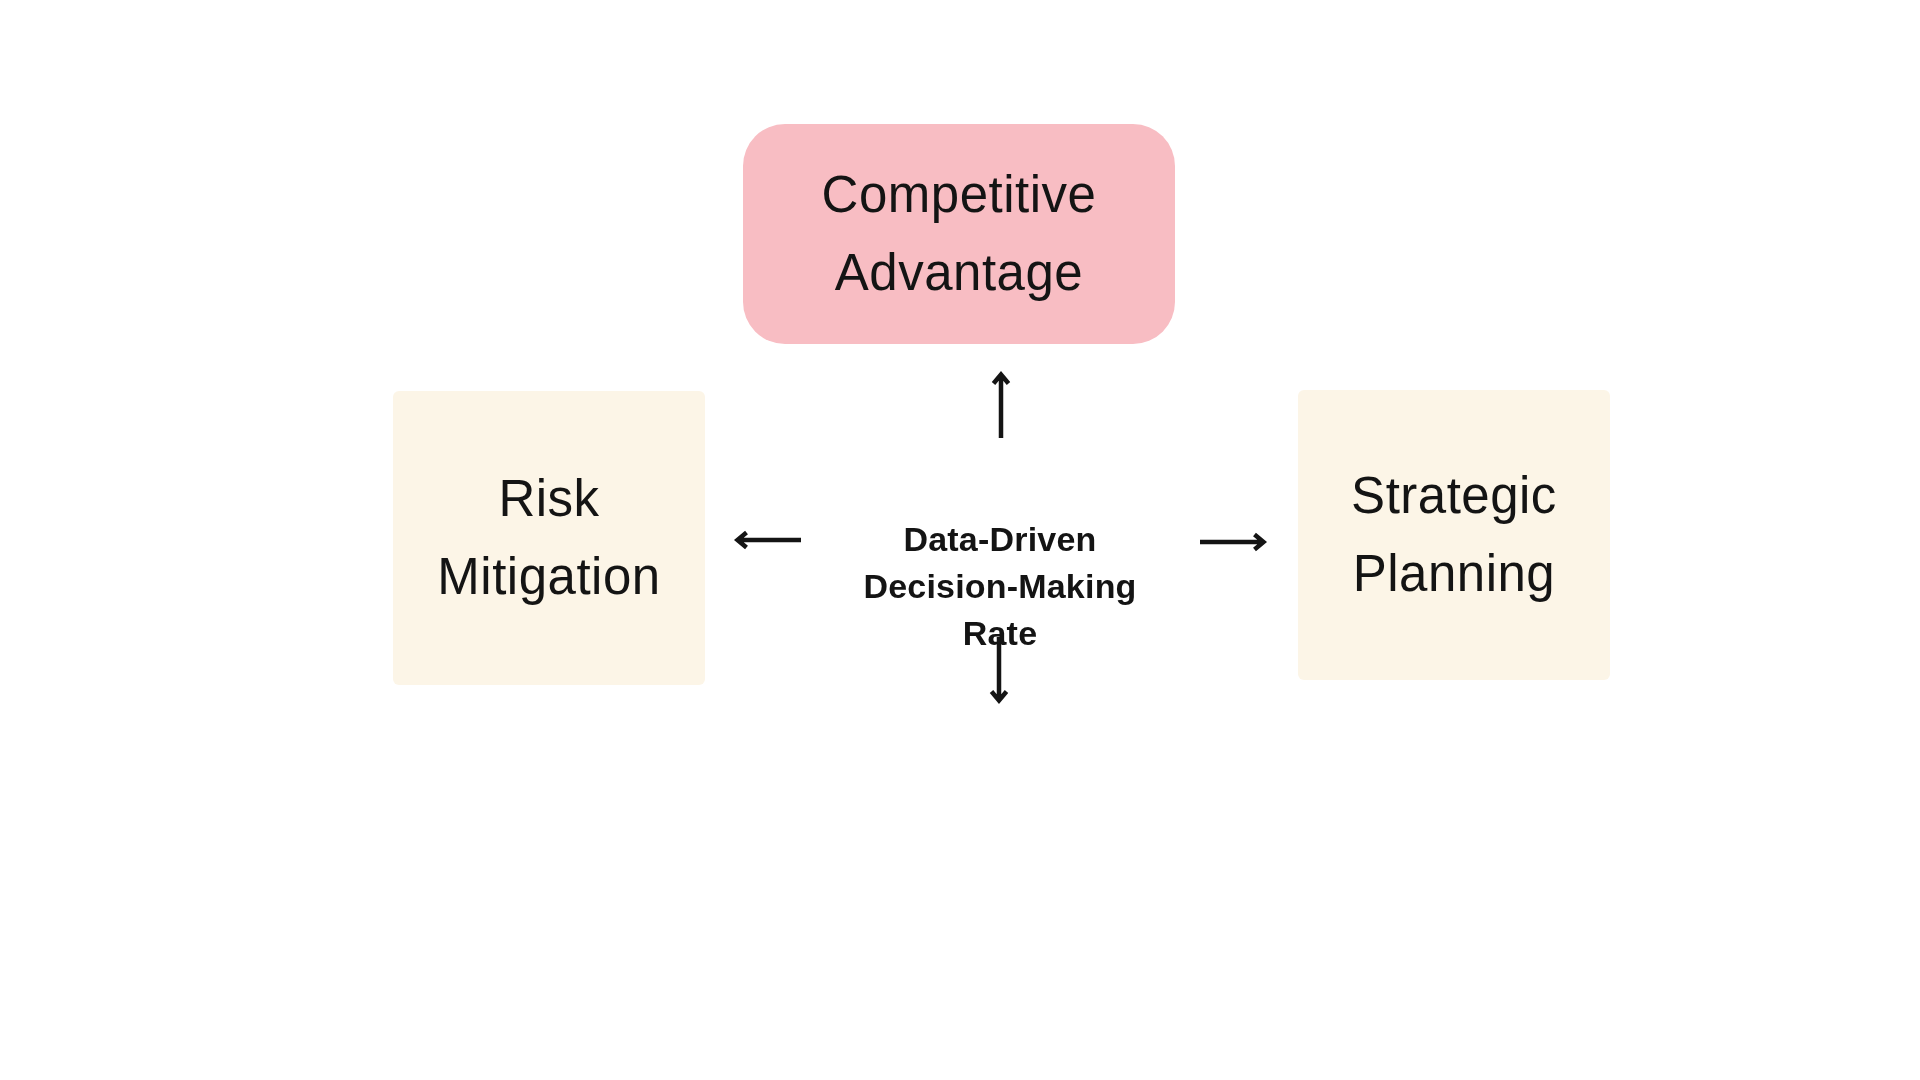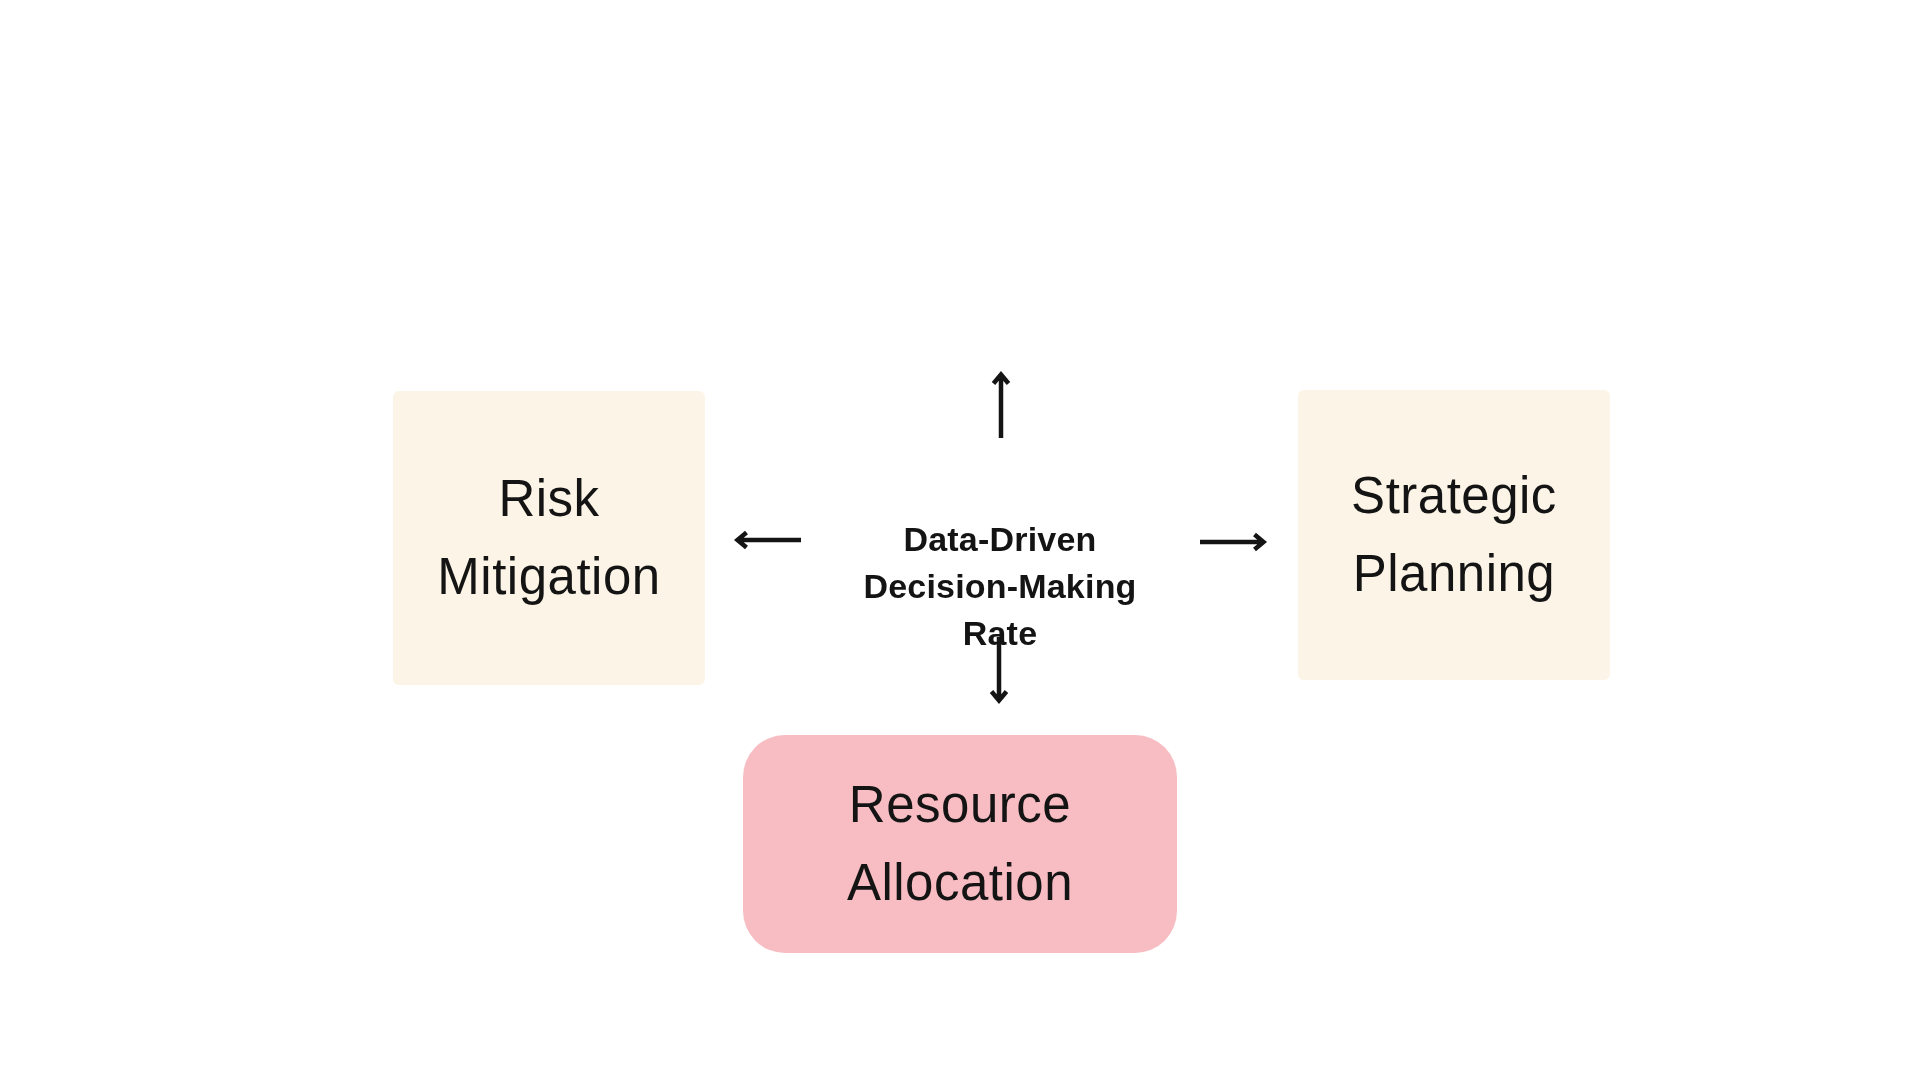--- a/index.html
+++ b/index.html
@@ -67,30 +67,30 @@
   .arrow--up    { left: 989px;  top: 368px; }
   .arrow--down  { left: 987px;  top: 633px; }
   .arrow--left  { left: 731px;  top: 528px; }
   .arrow--right { left: 1196px; top: 530px; }
 </style>
 </head>
 <body>
 
 <div class="canvas">
 
+  <div class="node node--pink node--top">
+    <span>Competitive
+Advantage</span>
+  </div>
 
   <div class="node node--cream node--right">
     <span>Strategic
 Planning</span>
   </div>
 
-  <div class="node node--pink node--bottom">
-    <span>Resource
-Allocation</span>
-  </div>
 
   <div class="node node--cream node--left">
     <span>Risk
 Mitigation</span>
   </div>
 
   <div class="center-label">Data-Driven
 Decision-Making
 Rate</div>
 

